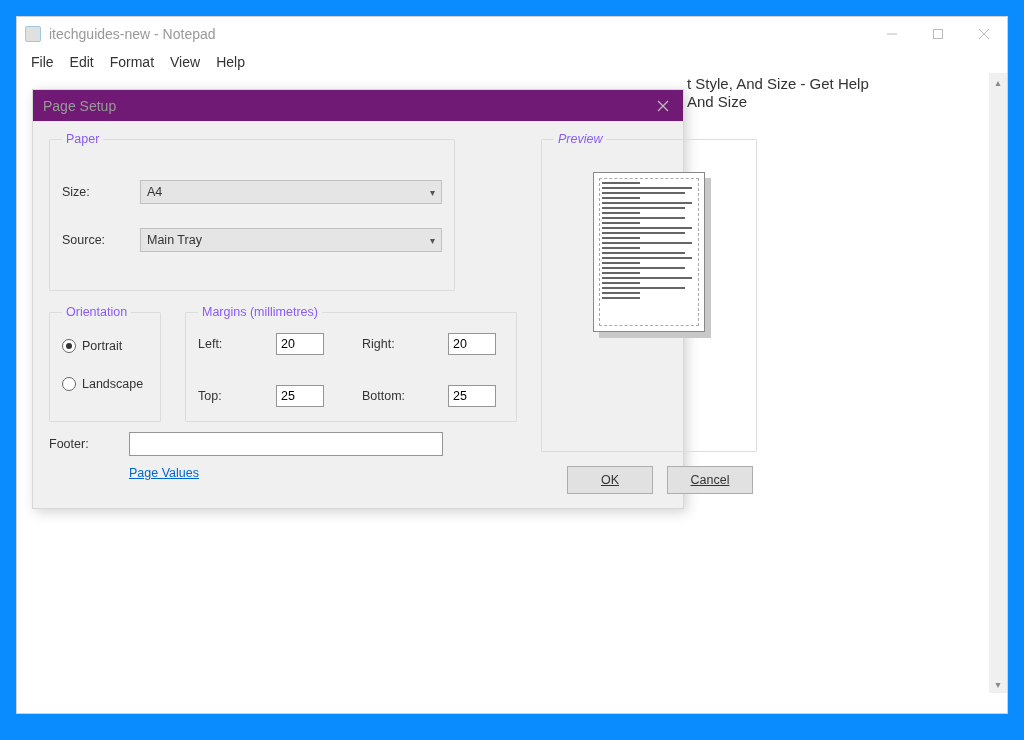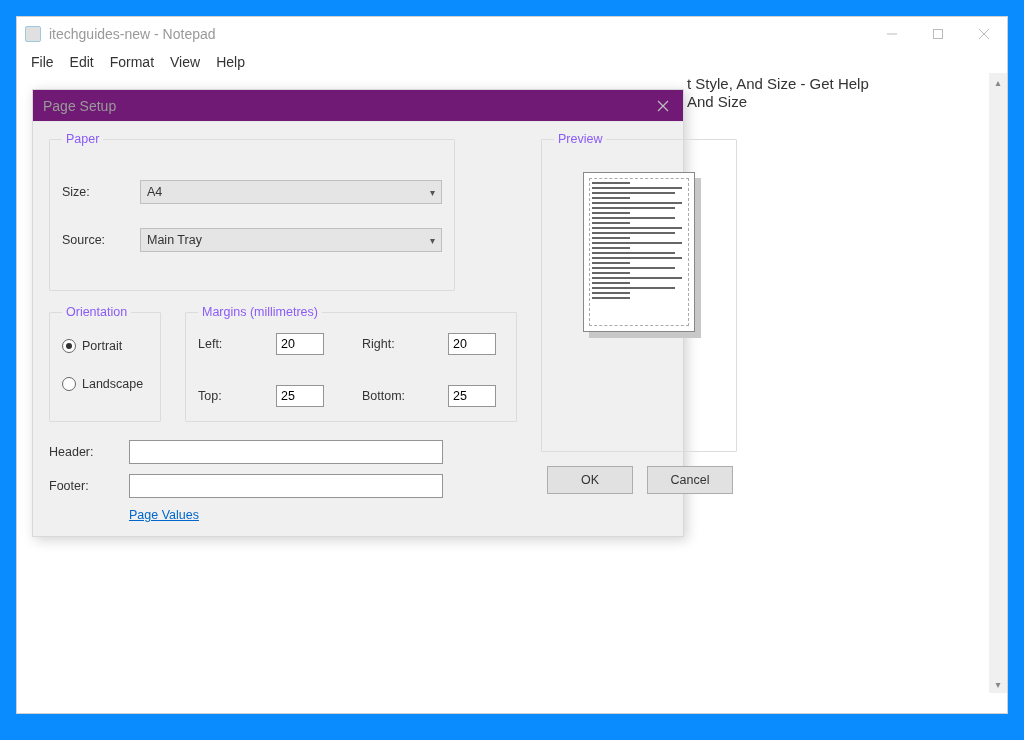--- a/index.html
+++ b/index.html
@@ -164,21 +164,21 @@
   }
   .hf-row { display: flex; align-items: center; margin: 10px 0; }
   .hf-row label { width: 80px; }
   .hf-row input {
     width: 314px; height: 24px;
     border: 1px solid #959595;
     padding: 0 4px; font-size: 12.5px;
     background:#fff;
   }
   .link { color: #0066cc; text-decoration: underline; cursor: pointer; margin-left: 80px; font-size: 12.5px;}
-  .preview-group { width: 196px; height: 320px; }
+  .preview-group { width: 216px; height: 320px; font-style: italic; }
   .preview-page {
     width: 112px; height: 160px;
     background: #fff;
     border: 1px solid #888;
     margin: 16px auto 0 auto;
     box-shadow: 6px 6px 0 #c8c8c8;
     padding: 6px;
     position: relative;
   }
   .preview-page .dashed {
@@ -188,21 +188,21 @@
     overflow: hidden;
   }
   .preview-page .dashed .ln {
     height: 2px; background: #666; margin-bottom: 3px;
   }
   .preview-page .dashed .ln.short { width: 40%; }
   .preview-page .dashed .ln.med { width: 88%; }
   .preview-page .dashed .ln.long { width: 96%; }
   .dialog-buttons {
     display: flex; gap: 14px; justify-content: flex-end;
-    padding-right: 4px; margin-top: 14px;
+    padding-right: 4px; margin-top: 14px; text-decoration: underline;
   }
   .btn {
     width: 86px; height: 28px;
     background: #e1e1e1;
     border: 1px solid #adadad;
     font-size: 12.5px;
     cursor: default;
     display: flex; align-items: center; justify-content: center;
   }
 </style>
@@ -307,24 +307,20 @@
                 <span>Right:</span>
                 <input value="20" style="">
                 <span>Top:</span>
                 <input value="25" style="">
                 <span>Bottom:</span>
                 <input value="25" style="">
               </div>
             </fieldset>
           </div>
 
-          <div class="hf-row" style="margin-top:18px;">
-            <label>Header:</label>
-            <input value="" style="">
-          </div>
           <div class="hf-row">
             <label>Footer:</label>
             <input value="" style="">
           </div>
           <div class="link">Page Values</div>
         </div>
 
         <div>
           <fieldset class="group preview-group">
             <legend>Preview</legend>

